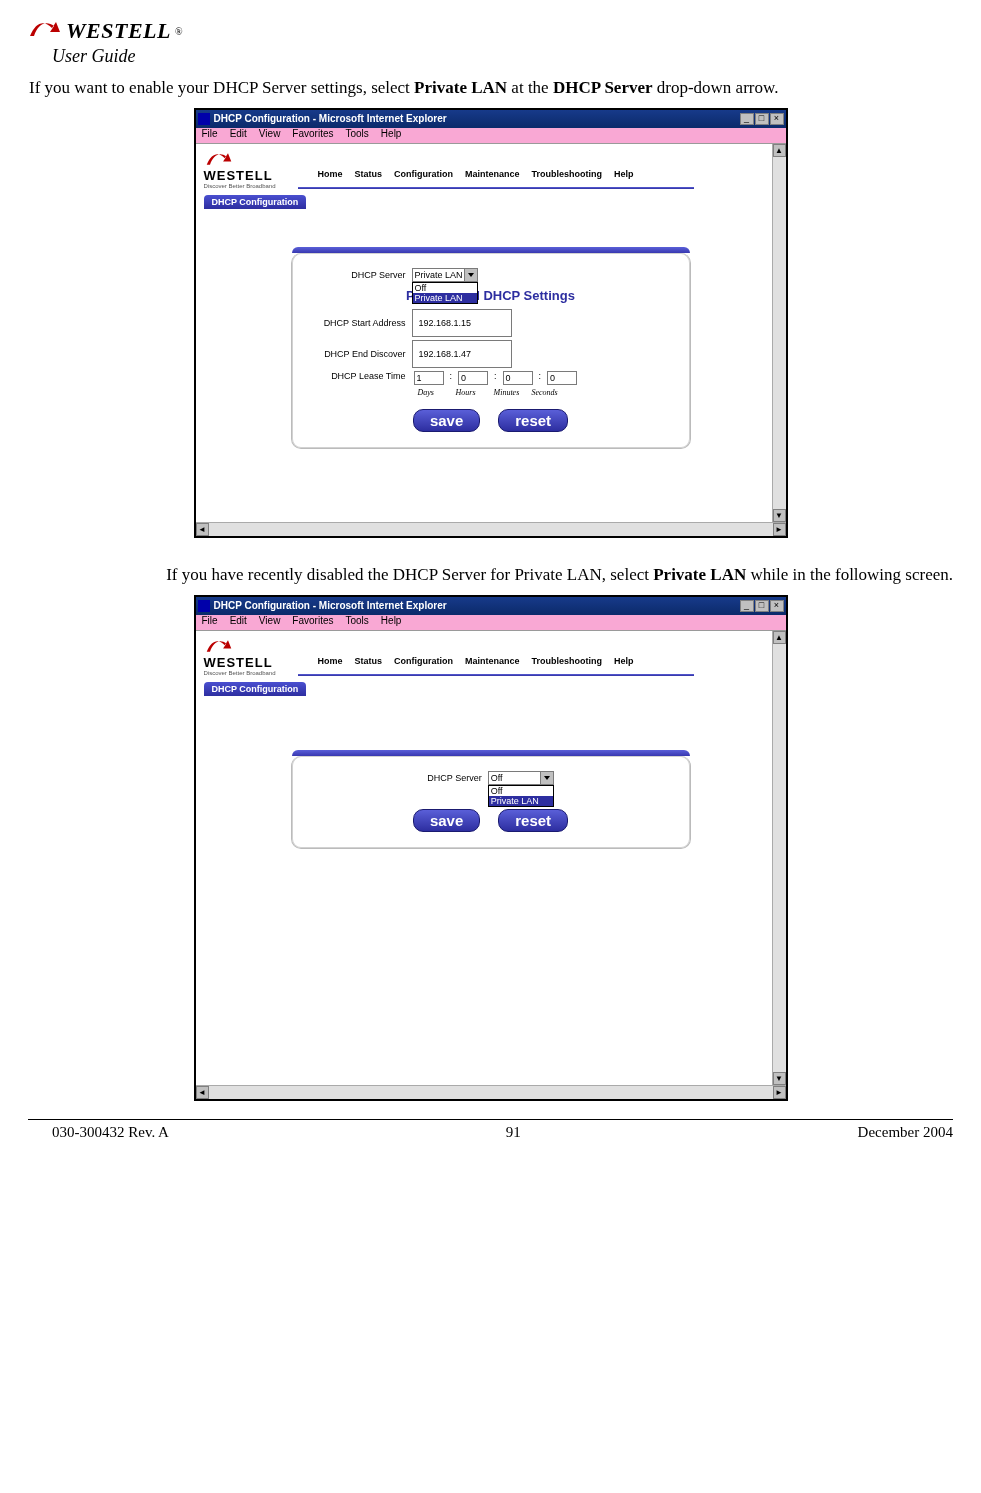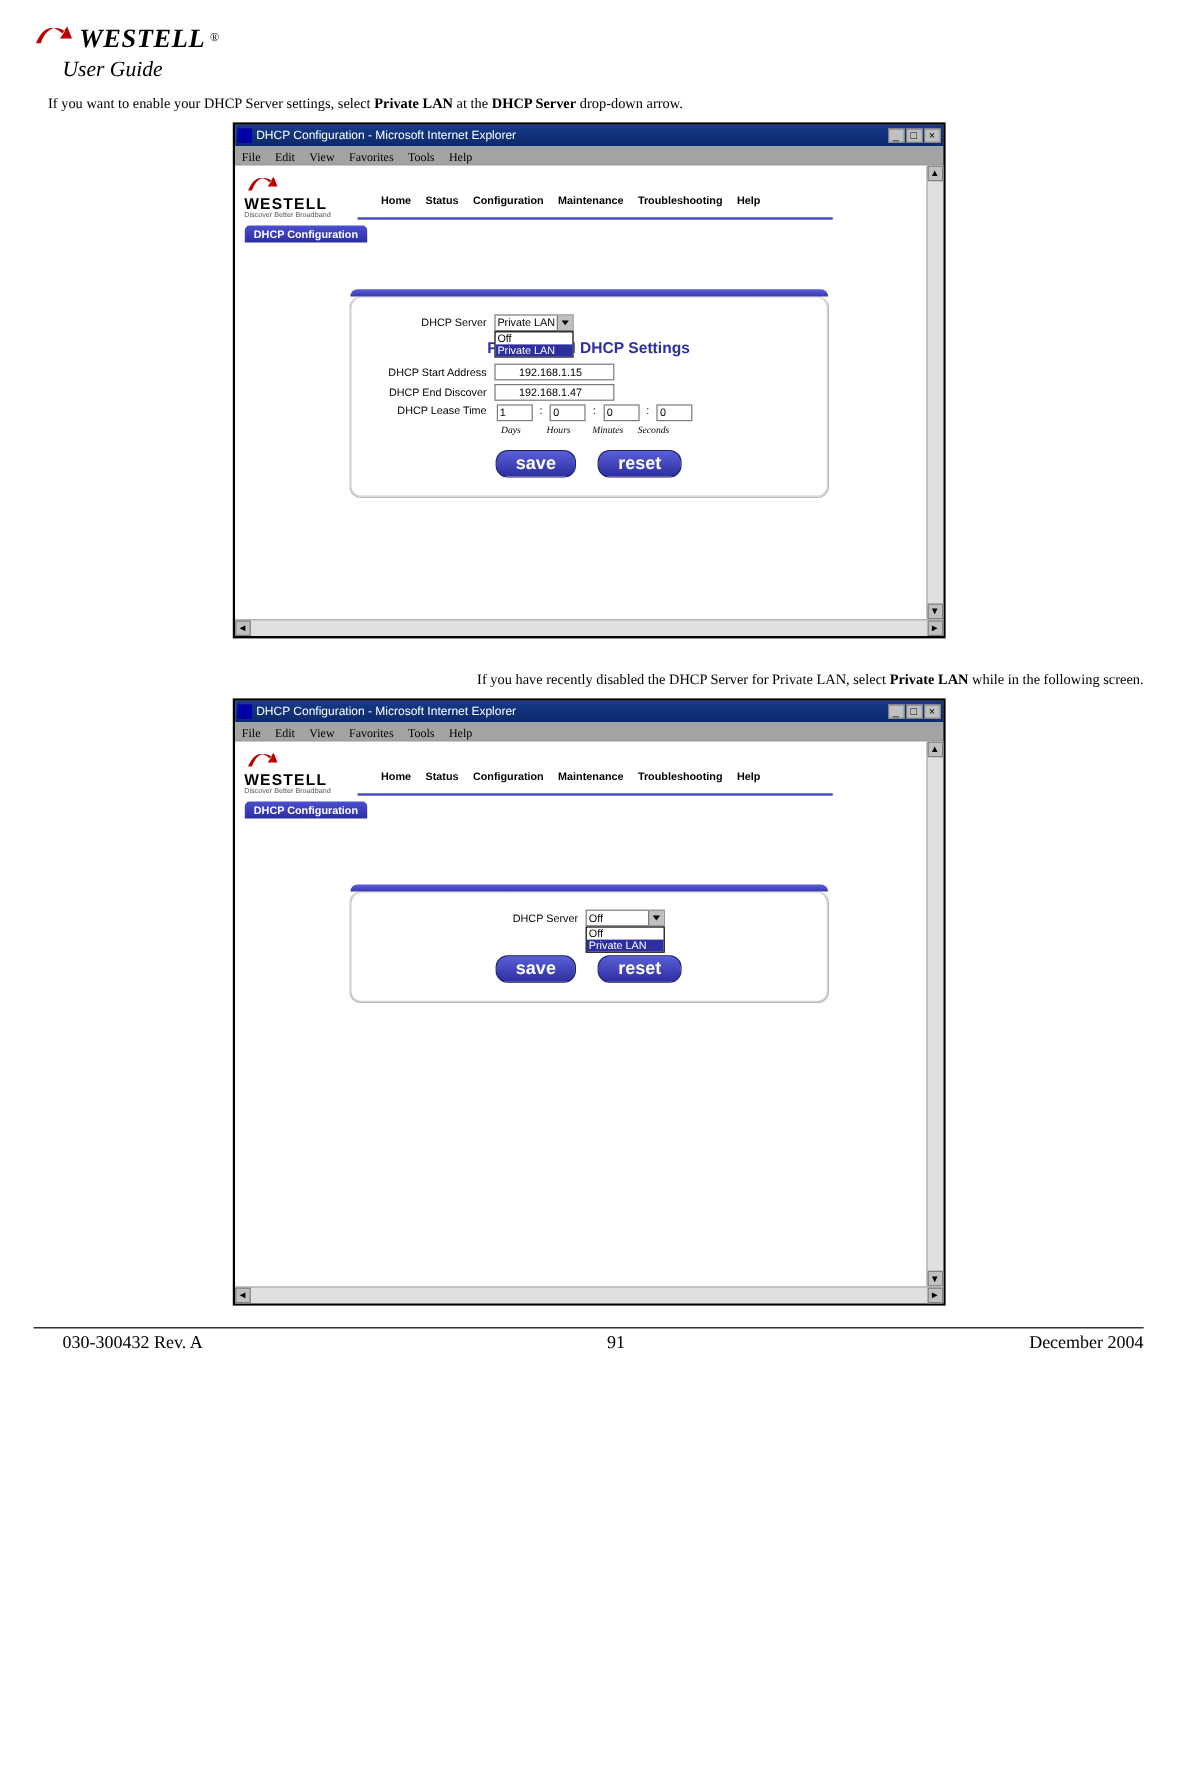--- a/index.html
+++ b/index.html
@@ -37,58 +37,58 @@
     margin-top: 2px;
     margin-left: 24px;
   }
   .section-title {
     font-size: 22px;
     font-weight: bold;
     margin-top: 18px;
     margin-bottom: 14px;
   }
   .body-text {
-    font-size: 12px;
-    margin: 10px 0 8px 12px;
+    font-size: 17px;
+    margin: 10px 0 8px 1px;
     line-height: 1.35;
   }
   .body-text .bold { font-weight: bold; }
   .screenshot {
     width: 594px;
     margin: 8px auto 10px auto;
     border: 2px solid #000;
   }
   .ie-titlebar {
     background: linear-gradient(#173a8a, #0b2a6a);
     color: #fff;
     height: 18px;
     display: flex;
     align-items: center;
     justify-content: space-between;
     font-family: Tahoma, sans-serif;
     font-size: 10px;
     padding: 0 2px;
   }
-  .ie-titlebar .left { display:flex; align-items:center; gap:4px; }
+  .ie-titlebar .left { display:flex; align-items:center; gap:4px;font-weight:bold; }
   .ie-icon {
     width: 12px; height: 12px;
     background: #00a; display:inline-block;
   }
   .winbtns { display:flex; gap:1px; }
   .winbtn {
     width: 14px; height: 12px; background:#c0c0c0; border:1px solid #808080;
     display:flex; align-items:center; justify-content:center;
     font-size:9px; line-height:1; color:#000;
   }
   .ie-menu {
-    background:#a3a3a3;
+    background:#f9a8d4;
     height: 16px;
-    display:flex; align-items:flex-end;
+    display:flex; align-items:flex-start;
     gap: 12px;
-    font-family: Liberation Serif, serif;
+    font-family: Liberation Sans, sans-serif;
     font-size: 10px;
     padding: 0 6px;
     border-bottom:1px solid #9a9a9a;
   }
   .content-area {
     background:#fff;
     position:relative;
     height: 392px;
   }
   .small .content-area { height: 468px; }
@@ -204,24 +204,24 @@
     font-family: Verdana, sans-serif;
     font-size: 13px;
     font-weight:bold;
     color:#2d2ea0;
     text-align:center;
     margin: 6px 0 6px 0;
   }
   .text-input {
     border:1px solid #7a7a7a;
     background:#fff;
-    height: 14px;
+    height: 28px;
     width: 100px;
     font-size:9px;
-    padding:0 20px;
+    padding:0 6px;
     display:flex; align-items:center;
   }
   .tiny-input {
     border:1px solid #7a7a7a;
     background:#fff;
     height: 14px;
     width: 30px;
     font-size:9px;
     padding:0 2px;
     display:flex; align-items:center;

